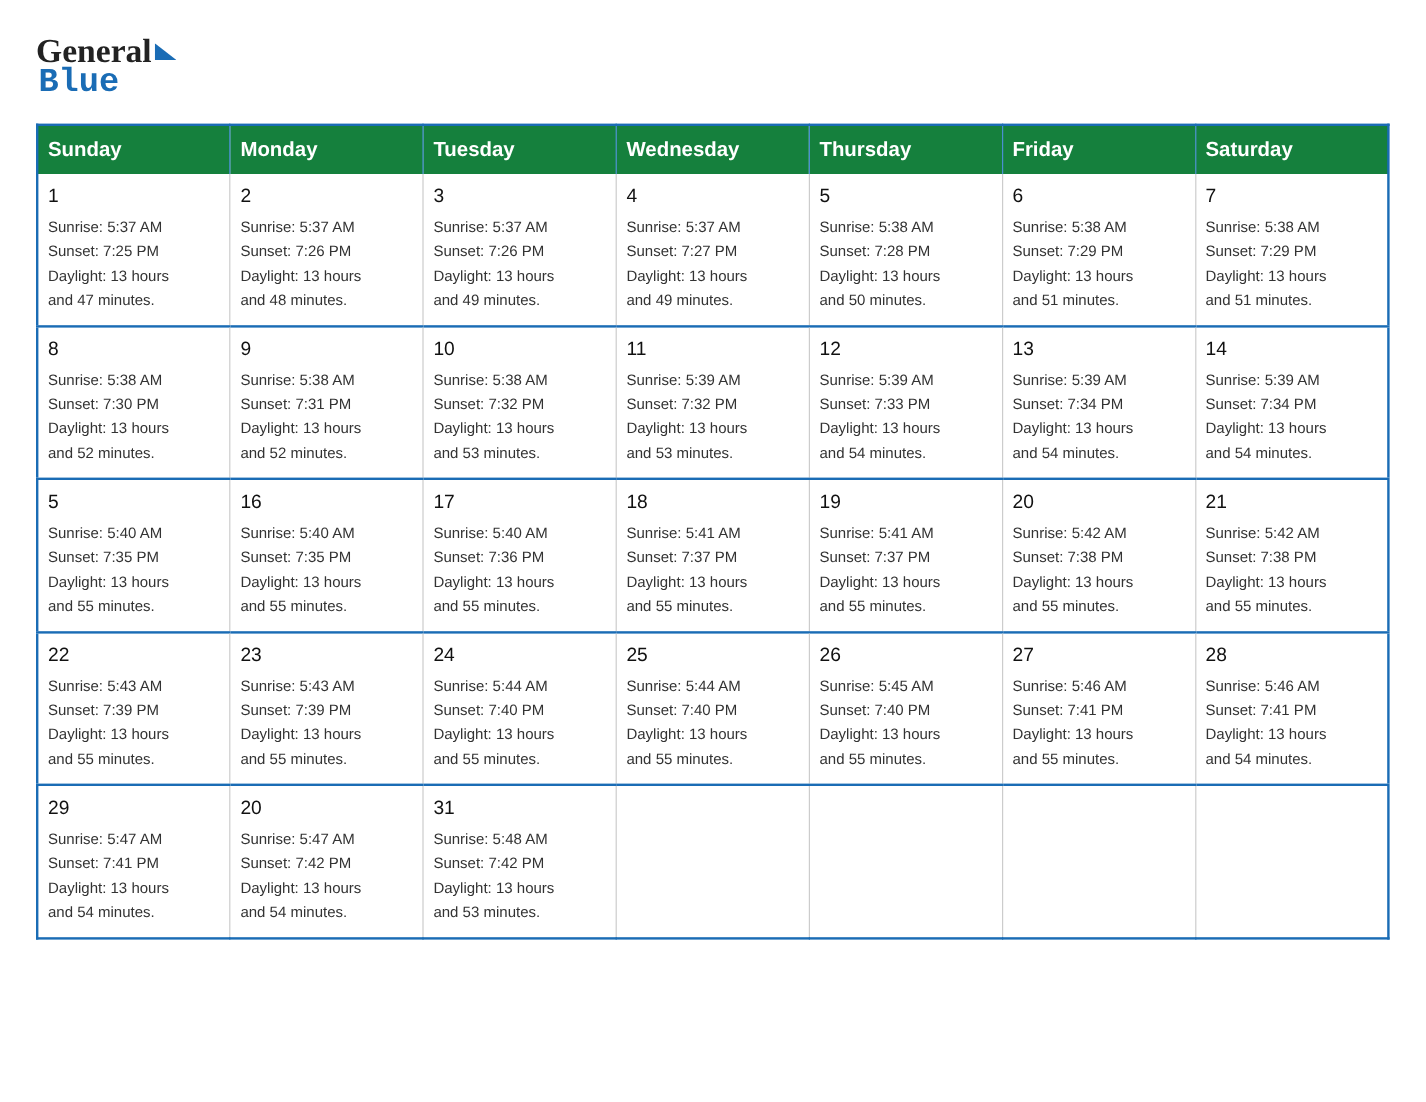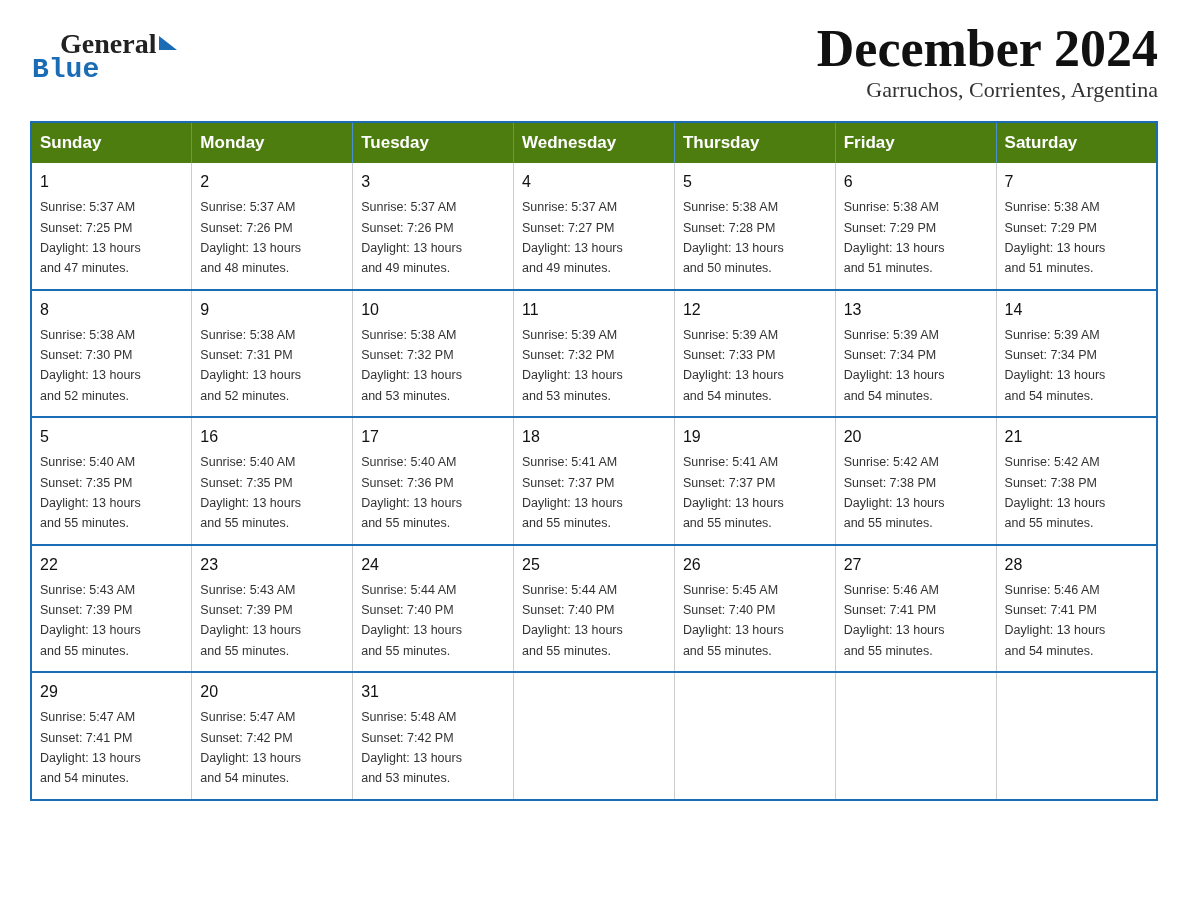--- a/index.html
+++ b/index.html
@@ -33,21 +33,20 @@
     }
 
     .logo-block {
       display: flex;
       flex-direction: column;
     }
 
     .logo-line1 {
       display: flex;
       align-items: center;
-      margin-left: 30px;
     }
 
     .logo-line2 {
       color: #1a6cb5;
       font-size: 28px;
       font-weight: bold;
       font-family: Liberation Mono, monospace;
       margin-top: -6px;
       padding-left: 2px;
     }
@@ -70,21 +69,21 @@
       font-family: Georgia, serif;
     }
 
     .calendar {
       width: 100%;
       border-collapse: collapse;
       border: 2px solid #1a6cb5;
     }
 
     .calendar thead tr th {
-      background-color: #4d7c0f;
+      background-color: #15803d;
       color: #fff;
       font-size: 17px;
       font-weight: bold;
       padding: 10px 8px;
       text-align: left;
       border-right: 1px solid #4a8fd0;
     }
 
     .calendar thead tr th:last-child {
       border-right: none;
@@ -139,24 +138,20 @@
         <span style="display:inline-block; margin-left:3px; margin-top:6px;">
           
           <svg width="18" height="18" viewBox="0 0 18 18">
             <polygon points="0,0 18,14 0,14" fill="#1a6cb5"></polygon>
           </svg>
         </span>
       </div>
       <div class="logo-line2">Blue</div>
     </div>
   </div>
-  <div class="title-block">
-    <div class="month-title">December 2024</div>
-    <div class="location">Garruchos, Corrientes, Argentina</div>
-  </div>
 </div>
 
 <table class="calendar">
   <thead>
     <tr>
     <th>Sunday</th>
         <th>Monday</th>
         <th>Tuesday</th>
         <th>Wednesday</th>
         <th>Thursday</th>

